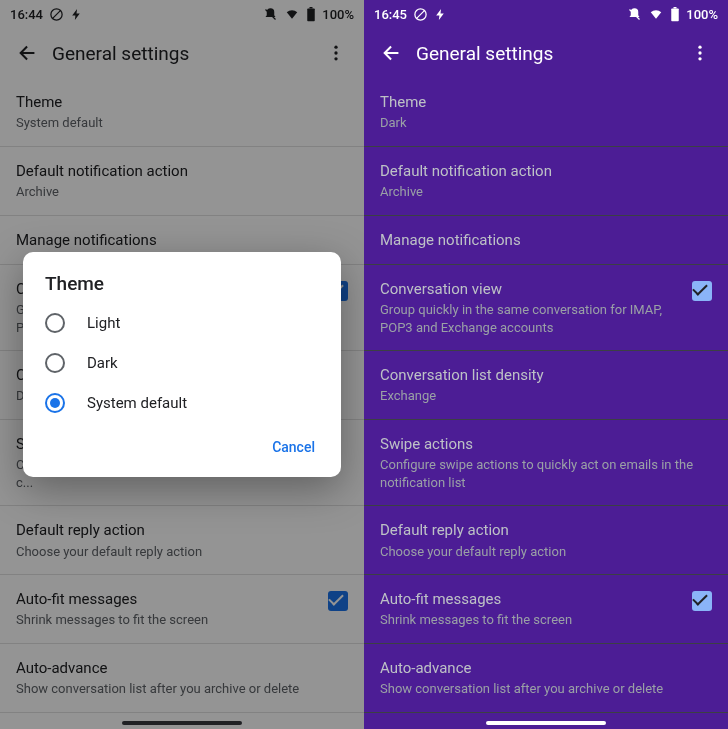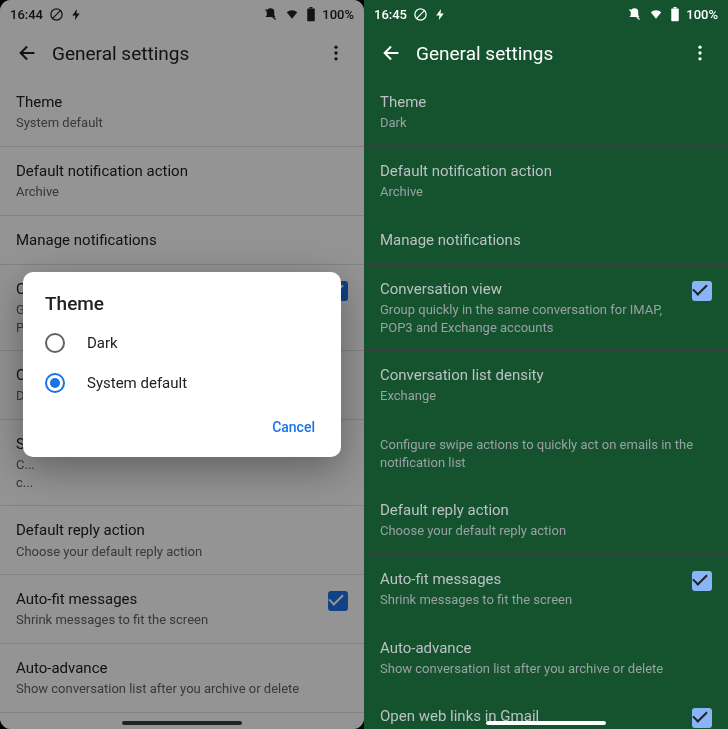--- a/index.html
+++ b/index.html
@@ -1,19 +1,19 @@
 <!DOCTYPE html>
 <html><head>
 <meta charset="utf-8">
 <style>
   * { box-sizing: border-box; margin: 0; padding: 0; font-family: Roboto, -apple-system, "Segoe UI", Arial, sans-serif; }
   body { width: 728px; height: 729px; display: flex; overflow: hidden; background:#000; }
   .screen { position: relative; width: 364px; height: 729px; overflow: hidden; }
-  .screen.light { background: #fff; color: #202124; border-radius: 11px; }
-  .screen.dark  { background: #14532d; color: #e8eaed; }
+  .screen.light { background: #fff; color: #202124; }
+  .screen.dark  { background: #4c1d95; color: #e8eaed; }
 
   .statusbar { height: 28px; display:flex; align-items:center; justify-content:space-between; padding:0 10px; font-size:13px; font-weight:500; }
   .screen.light .statusbar { color:#202124; }
   .screen.dark  .statusbar { color:#fff; }
   .sb-left, .sb-right { display:flex; align-items:center; gap:6px; }
   .sb-right svg { display:block; }
 
   .appbar { height: 50px; display:flex; align-items:center; padding:0 8px; gap:4px; }
   .appbar .title { font-size:19px; flex:1 1 auto; }
   .iconbtn { width:40px; height:40px; display:flex; align-items:center; justify-content:center; border-radius:50%; }
@@ -177,20 +177,24 @@
         </div>
         <div class="check on"></div>
       </div>
   </div>
 
   <div class="scrim">
     <div class="dialog">
       <h3>Theme</h3>
       <div class="opt">
         <span class="radio"></span>
+        <span>Light</span>
+      </div>
+      <div class="opt">
+        <span class="radio"></span>
         <span>Dark</span>
       </div>
       <div class="opt">
         <span class="radio sel"></span>
         <span>System default</span>
       </div>
       <div class="dialog-actions">
         <div class="textbtn">Cancel</div>
       </div>
     </div>
@@ -274,20 +278,21 @@
     <div class="divider"></div>
     <div class="item">
         <div class="text">
           <div class="ptitle">Conversation list density</div>
           <div class="psub">Exchange</div>
         </div>
       </div>
     <div class="divider"></div>
     <div class="item">
         <div class="text">
+          <div class="ptitle">Swipe actions</div>
           <div class="psub">Configure swipe actions to quickly act on emails in the notification list</div>
         </div>
       </div>
     <div class="divider"></div>
     <div class="item">
         <div class="text">
           <div class="ptitle">Default reply action</div>
           <div class="psub">Choose your default reply action</div>
         </div>
       </div>

